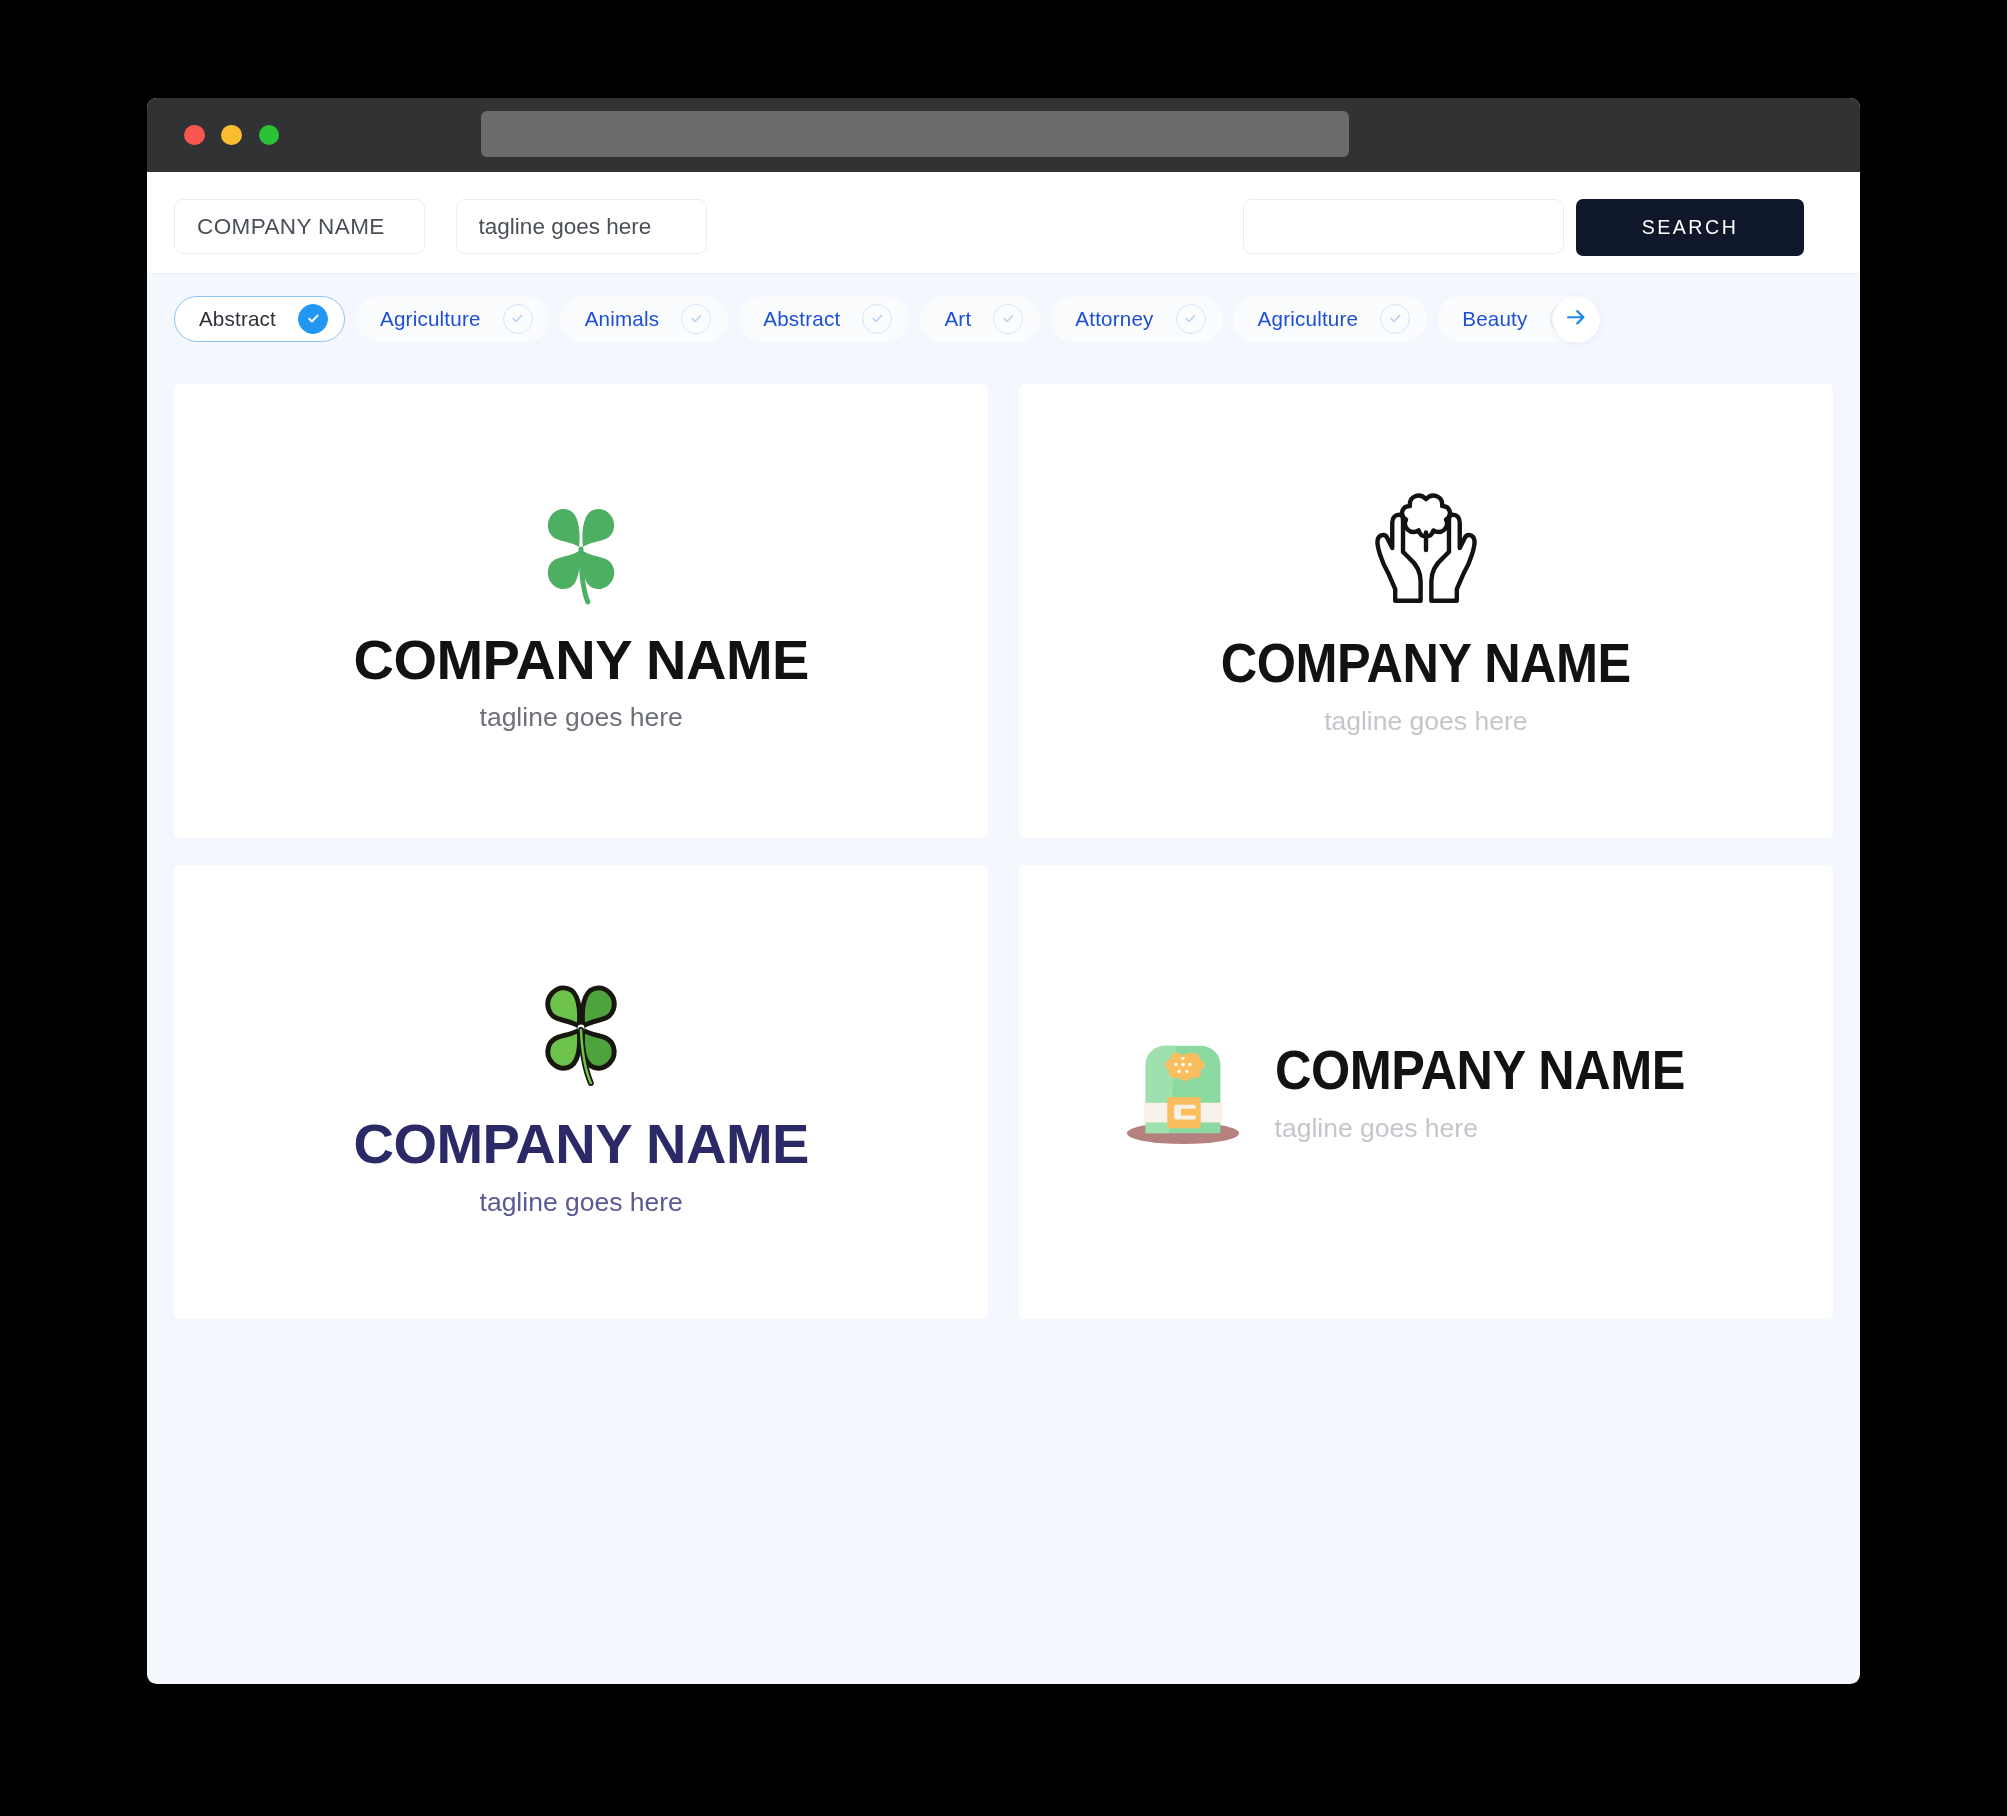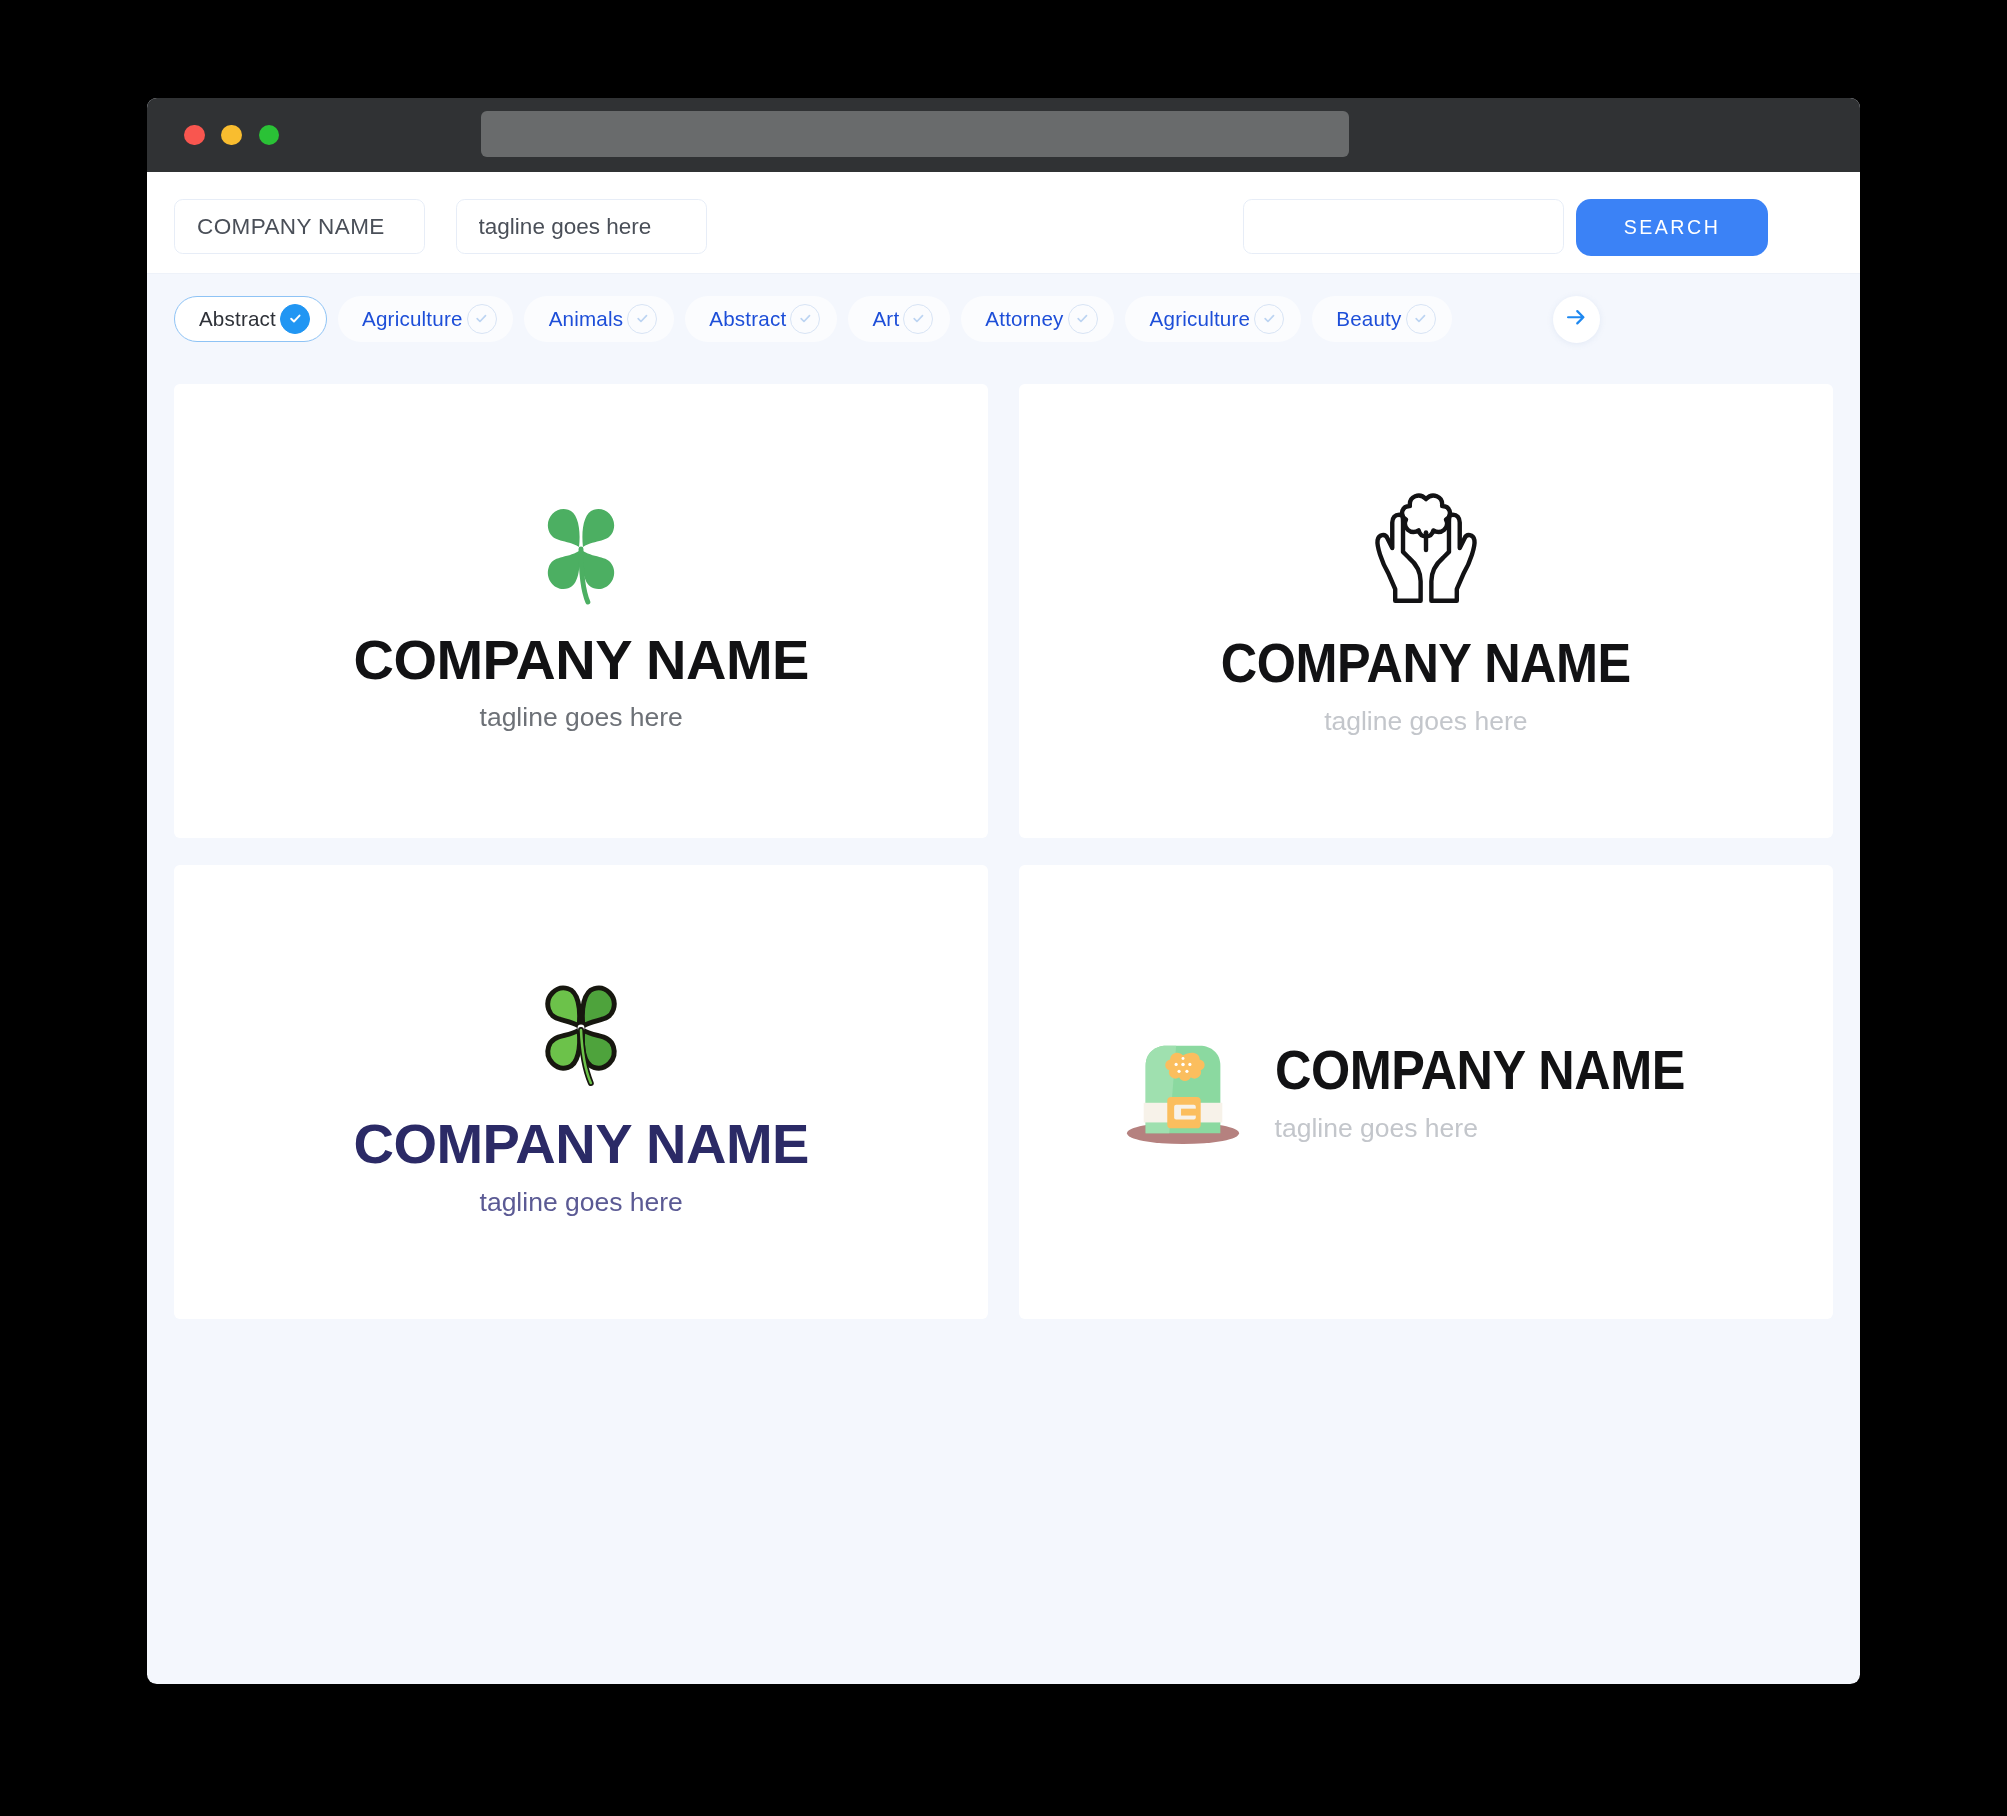--- a/index.html
+++ b/index.html
@@ -92,25 +92,25 @@
   }
   .search-field::placeholder { color: #4a4f58; }
   #company-name-input { left: 27.4px;   width: 251px; letter-spacing: 0.4px; }
   #tagline-input      { left: 309px;  width: 251px; }
   #extra-input        { left: 1096px; width: 321px; }
 
   #search-button {
     position: absolute;
     left: 1429px;
     top: 27.4px;
-    width: 192px;
+    width: 228px;
     height: 57px;
-    background: #3b82f6;
+    background: #0f172a;
     border: none;
-    border-radius: 15px;
+    border-radius: 7px;
     color: #ffffff;
     font-family: "Liberation Sans", sans-serif;
     font-size: 19.6px;
     letter-spacing: 2.5px;
     cursor: pointer;
   }
 
   
   #category-bar {
     position: relative;
@@ -118,21 +118,21 @@
     background: #f4f7fd;
     display: flex;
     align-items: center;
     padding-left: 27.4px;
     gap: 10.8px;
     overflow: hidden;
   }
   .chip {
     display: flex;
     align-items: center;
-    gap: 4px;
+    gap: 22px;
     height: 46px;
     padding: 0 15.7px 0 23.5px;
     border-radius: 23.5px;
     background: #fbfcfe;
     border: 1.5px solid transparent;
     white-space: nowrap;
     cursor: pointer;
     flex: none;
   }
   .chip-label {

